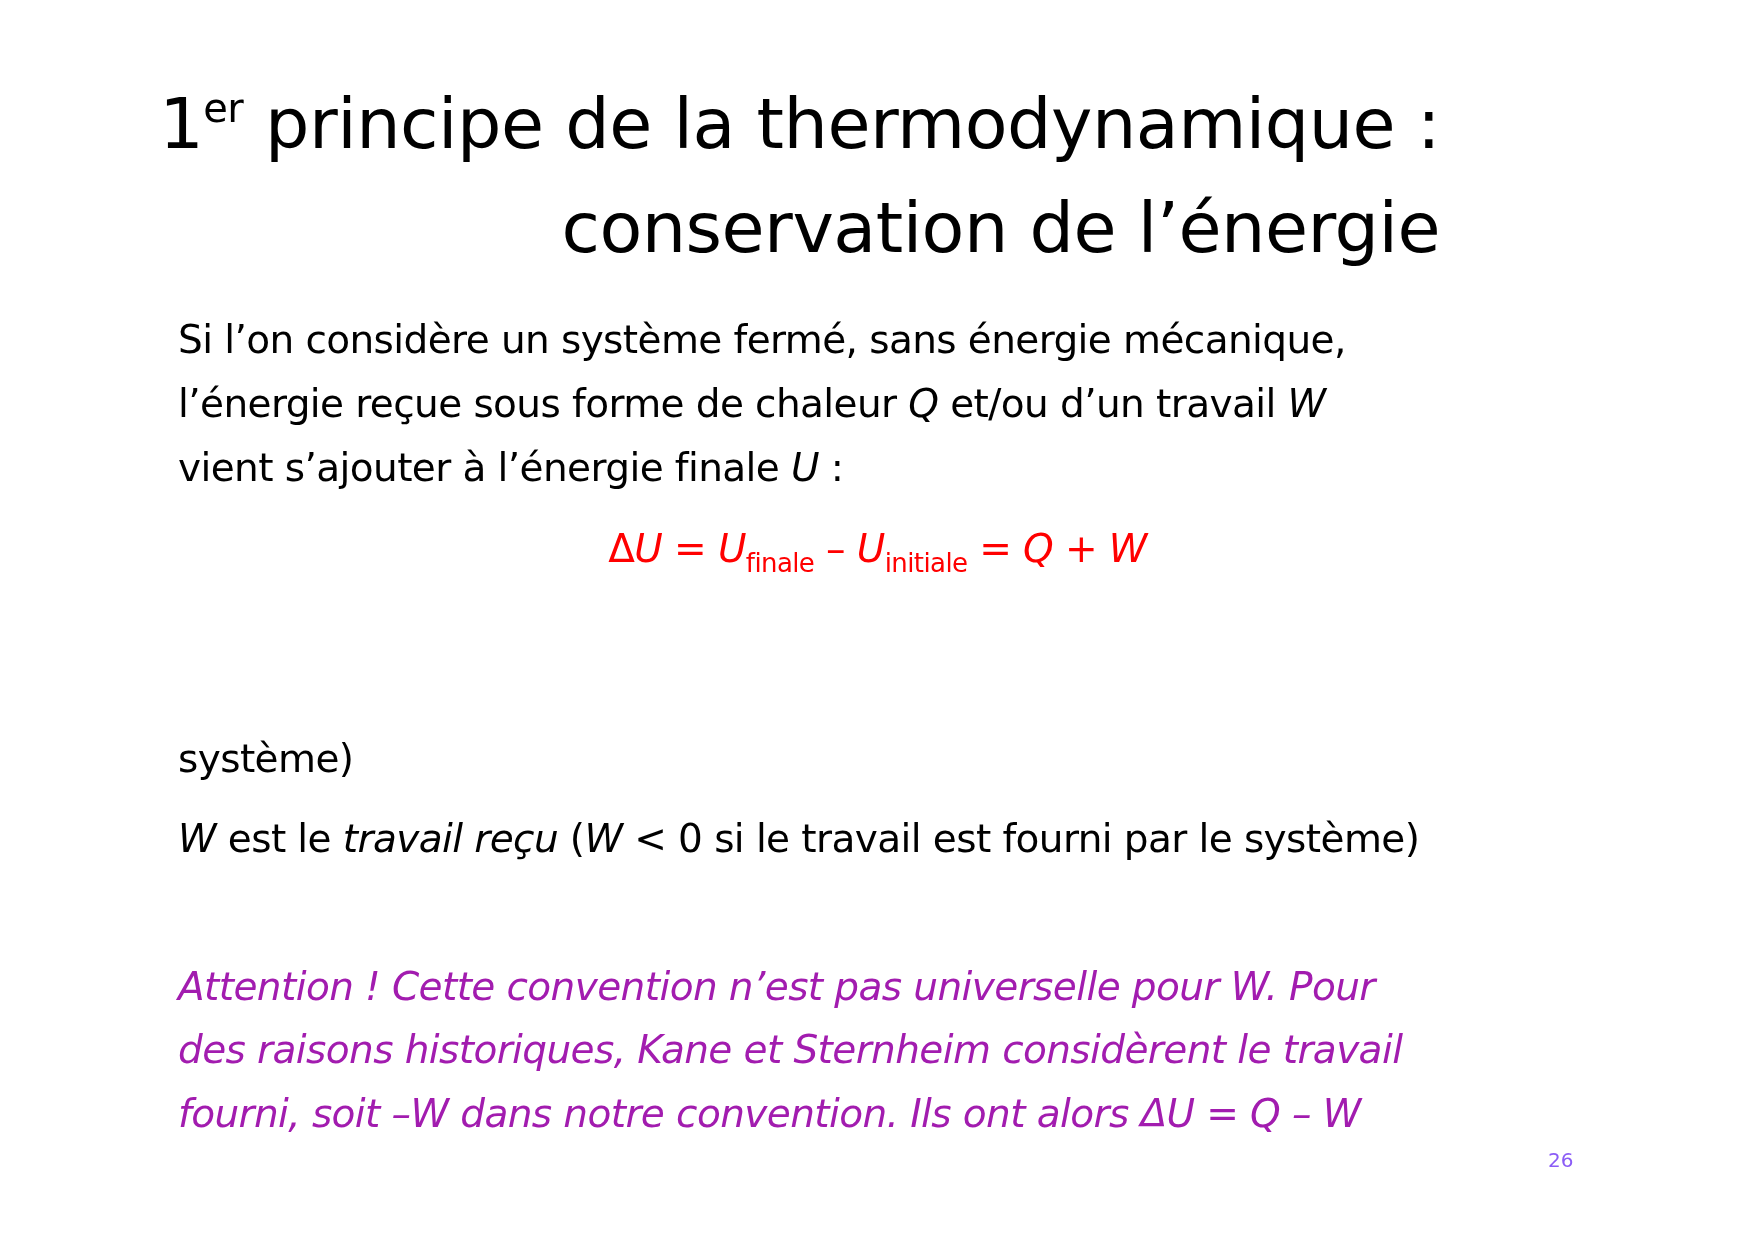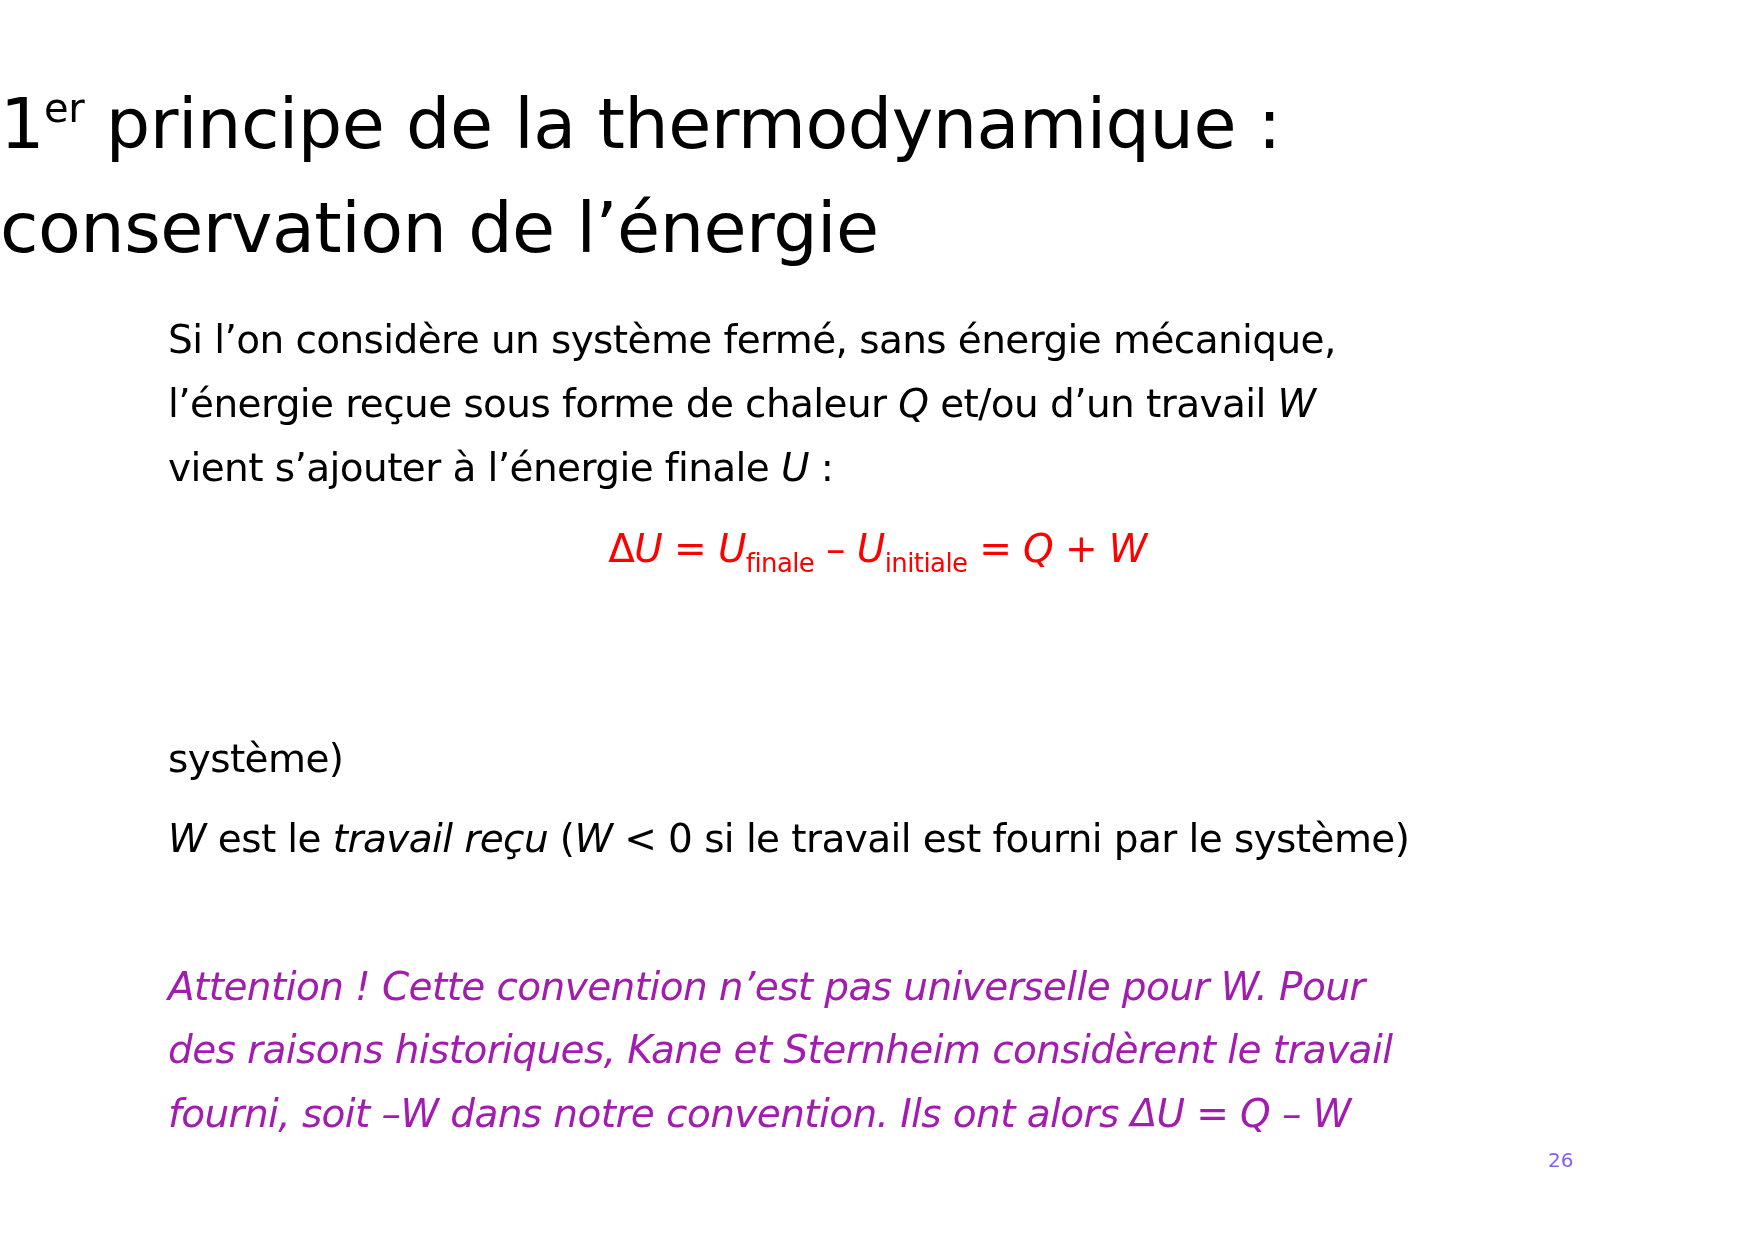--- a/index.html
+++ b/index.html
@@ -19,36 +19,36 @@
       position: absolute;
       left: 0; top: 0;
       width: 1755px;
       height: 1240px;
       background: #ffffff;
     }
     .title {
       position: absolute;
       left: 0;
       width: 1440px;
-      text-align: left;
+      text-align: right;
       font-size: 70px;
       line-height: 104px;
       top: 72px;
       letter-spacing: -0.5px;
       font-weight: normal;
       margin: 0;
     }
     .title sup {
       font-size: 40px;
       vertical-align: 26px;
       line-height: 0;
     }
     .body-line {
       position: absolute;
-      left: 168px;
+      left: 178px;
       font-size: 39px;
       line-height: 64px;
       white-space: nowrap;
       letter-spacing: -0.6px;
     }
     .it { font-style: italic; }
     .red { color: #a21caf; }
     .formula {
       position: absolute;
       left: 0;

